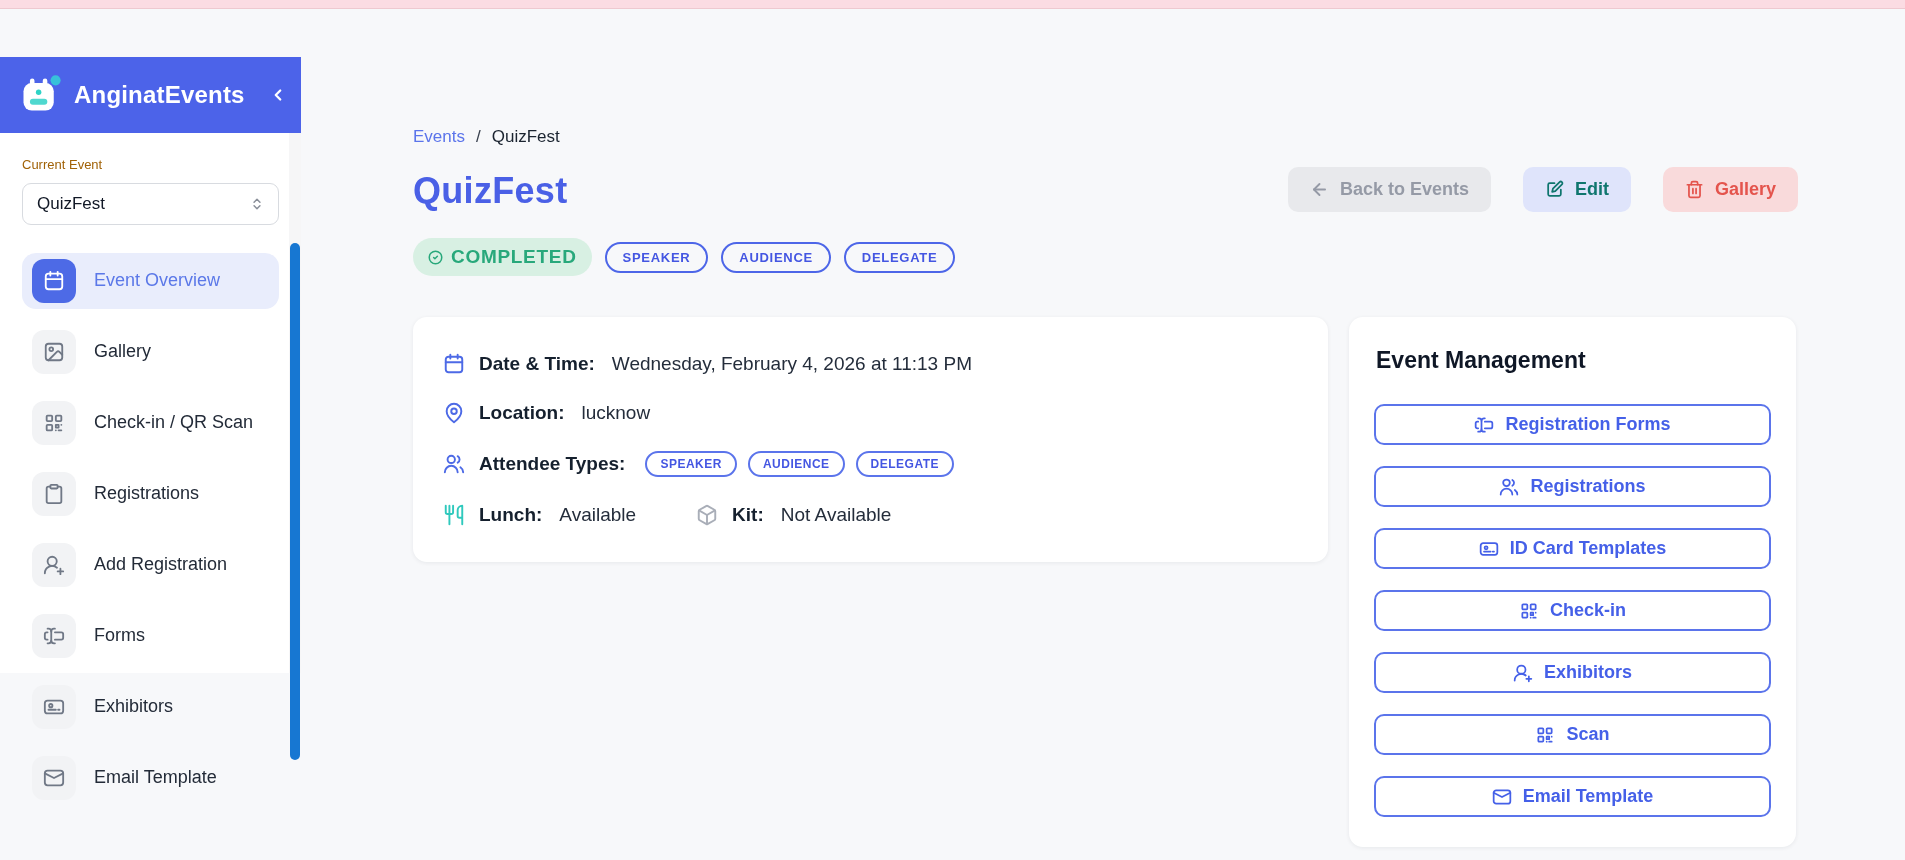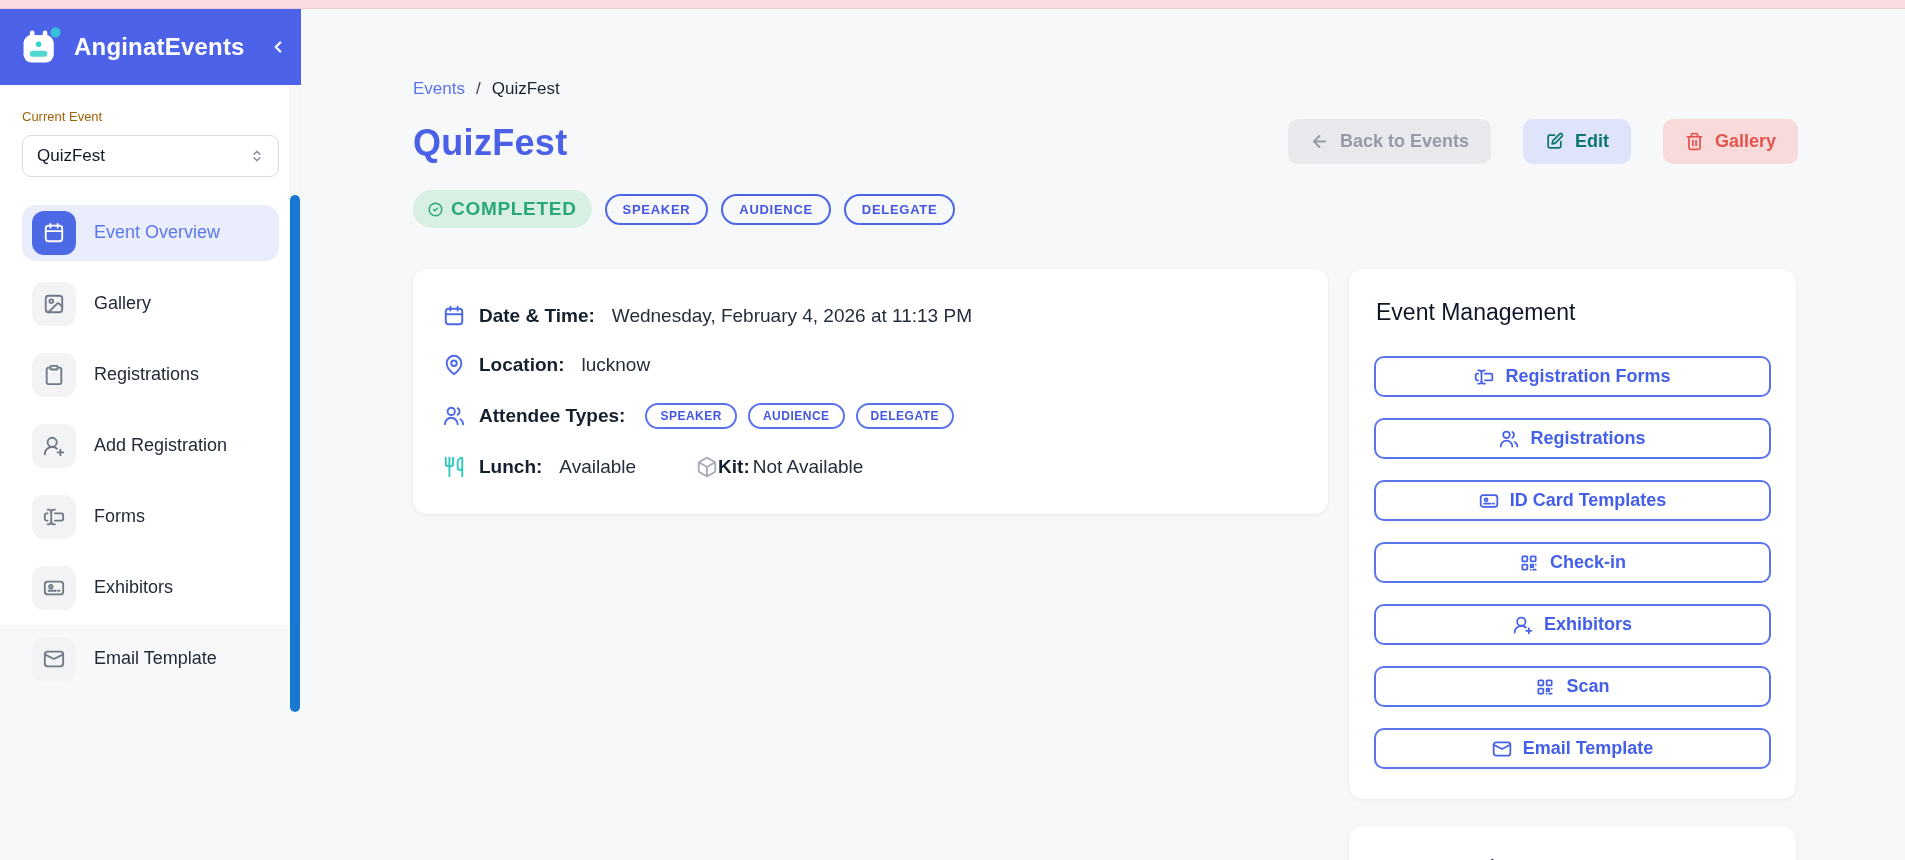--- a/index.html
+++ b/index.html
@@ -1,20 +1,20 @@
 <!DOCTYPE html>
 <html><head>
 <meta charset="utf-8">
 <style>
   * { margin:0; padding:0; box-sizing:border-box; }
   html,body { width:1905px; height:860px; overflow:hidden;
     font-family:"Liberation Sans", sans-serif; background:#f7f8fa; color:#1c2330; }
 
   .top-strip { height:9px; background:#fbdce3; border-bottom:1px solid #eec9d0; }
-  .app { display:flex; height:616px; }
+  .app { display:flex; height:616px;margin-top:48px; }
 
   
   .sidebar { width:301px; min-width:301px; background:#fff; position:relative; }
   .sb-header { height:76px; background:#4c63e9; display:flex; align-items:center;
     gap:12px; padding:0 14px 0 18px; }
   .brand { color:#fff; font-size:24px; font-weight:800; letter-spacing:.2px; white-space:nowrap; }
   .collapse { margin-left:auto; color:#fff; display:flex; cursor:pointer; }
 
   .current-event { padding:24px 22px 14px 22px; }
   .ce-label { font-size:13px; color:#a16207; margin-bottom:11px; }
@@ -67,27 +67,27 @@
     box-shadow:0 1px 4px rgba(16,24,40,.07); display:flex; flex-direction:column; gap:27px; }
   .info-row { display:flex; align-items:center; gap:14px; font-size:19px; }
   .info-label { font-weight:700; color:#15202e; }
   .info-value { color:#242d3b; margin-left:3px; }
   .ic-blue { color:#4d6ae6; display:flex; }
   .ic-teal { color:#2fc9bd; display:flex; }
   .ic-gray { color:#a9aeb8; display:flex; }
   .mini-pills { display:inline-flex; gap:11px; margin-left:6px; }
   .mini-pill { border:2px solid #5b74eb; color:#4456e2; font-size:12px; font-weight:700;
     letter-spacing:.5px; padding:4px 13px; border-radius:999px; }
-  .pair-gap { margin-left:46px; display:flex; align-items:flex-end; }
+  .pair-gap { margin-left:46px; display:flex; align-items:flex-end; gap:14px; }
   .group { display:flex; align-items:center; gap:14px; }
 
   .right-col { width:447px; display:flex; flex-direction:column; gap:27px; }
   .panel { background:#fff; border-radius:14px; padding:28px 25px;
     box-shadow:0 1px 4px rgba(16,24,40,.07); }
-  .panel-title { font-size:23px; font-weight:400; color:#0f1726; margin:2px 0 30px 2px; }
+  .panel-title { font-size:23px; font-weight:700; color:#0f1726; margin:2px 0 30px 2px; }
   .mgmt-btn { width:100%; height:41px; display:flex; align-items:center; justify-content:center;
     gap:11px; border:2px solid #5b74eb; border-radius:10px; background:#fff; color:#4560e8;
     font-size:18px; font-weight:600; margin-bottom:21px; cursor:pointer;
     font-family:"Liberation Sans", sans-serif; }
   .mgmt-btn:last-child { margin-bottom:2px; }
   .team-panel { min-height:130px; }
 
   svg { display:block; }
 </style>
 </head>
@@ -145,20 +145,31 @@
         <span class="icon-box">
           <svg width="22" height="22" viewBox="0 0 24 24" fill="none" stroke="currentColor" stroke-width="2" stroke-linecap="round" stroke-linejoin="round">
               <rect x="3" y="3" width="18" height="18" rx="3"></rect>
               <circle cx="9" cy="9" r="2"></circle>
               <path d="m21 15-3.1-3.1a2 2 0 0 0-2.8 0L6 21"></path>
             </svg>
         </span>
         <span class="nav-label">Gallery</span>
       </div>
 
+      <div class="nav-item">
+        <span class="icon-box">
+          <svg width="22" height="22" viewBox="0 0 24 24" fill="none" stroke="currentColor" stroke-width="2" stroke-linecap="round" stroke-linejoin="round">
+              <rect x="4" y="4" width="6" height="6" rx="1"></rect>
+              <rect x="14" y="4" width="6" height="6" rx="1"></rect>
+              <rect x="4" y="14" width="6" height="6" rx="1"></rect>
+              <path d="M14 14h3v3h-3zM20 14v.01M14 20h.01M17 20h3"></path>
+            </svg>
+        </span>
+        <span class="nav-label">Check-in / QR Scan</span>
+      </div>
 
       <div class="nav-item">
         <span class="icon-box">
           <svg width="22" height="22" viewBox="0 0 24 24" fill="none" stroke="currentColor" stroke-width="2" stroke-linecap="round" stroke-linejoin="round">
               <rect x="8" y="2" width="8" height="4" rx="1"></rect>
               <path d="M16 4h2a2 2 0 0 1 2 2v14a2 2 0 0 1-2 2H6a2 2 0 0 1-2-2V6a2 2 0 0 1 2-2h2"></path>
             </svg>
         </span>
         <span class="nav-label">Registrations</span>
       </div>

